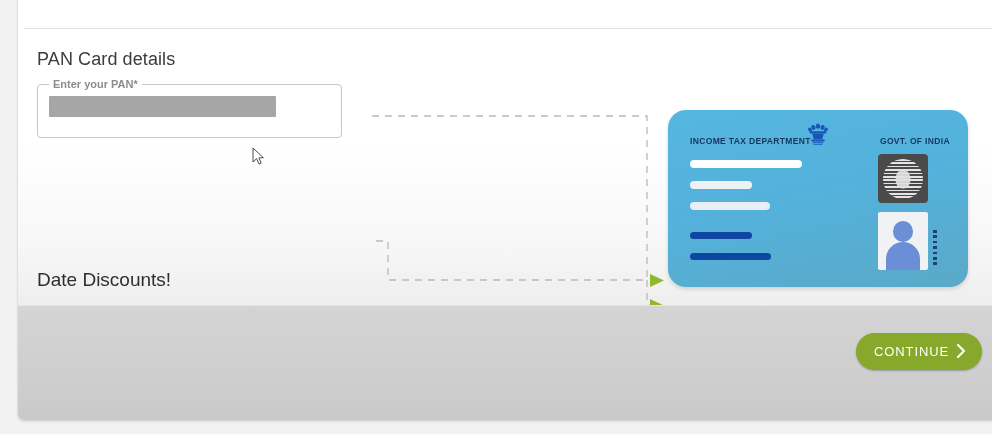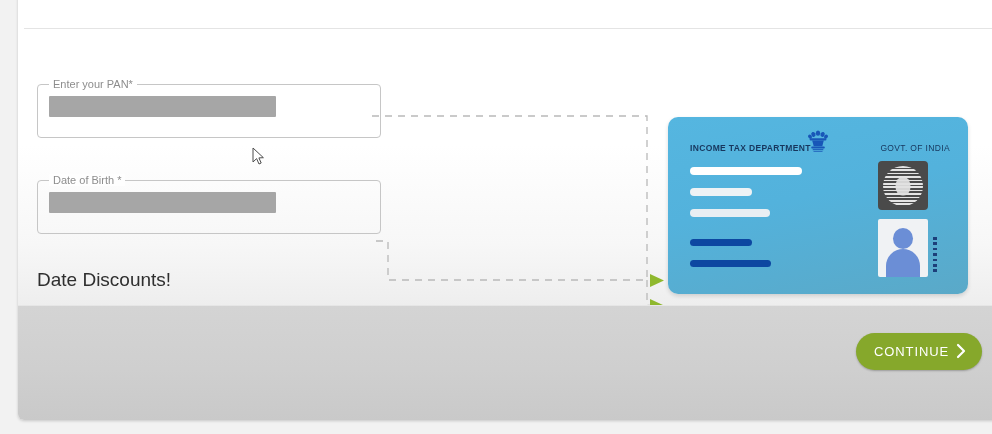--- a/index.html
+++ b/index.html
@@ -55,26 +55,27 @@
     font-size: 18px;
     font-weight: 400;
     color: #3b3b3b;
     letter-spacing: .1px;
   }
 
   
   .field {
     position: absolute;
     left: 19px;
-    width: 344px;
+    width: 305px;
     height: 54px;
     border: 1px solid #c6c6c6;
     border-radius: 4px;
     box-sizing: border-box;
     background: transparent;
+    font-weight: bold;
   }
   .field.pan { top: 55px; }
   .field.dob { top: 151px; }
 
   .field-label {
     position: absolute;
     top: -7px;
     left: 11px;
     padding: 0 4px;
     background: #ffffff;
@@ -111,24 +112,24 @@
     top: 30px;
     width: 330px;
     height: 250px;
     pointer-events: none;
   }
 
   
   .pan-card {
     position: absolute;
     left: 650px;
-    top: 88px;
+    top: 81px;
     width: 300px;
     height: 177px;
-    border-radius: 10px;
+    border-radius: 18px;
     background: linear-gradient(168deg, #55b6e0 0%, #53b2dc 45%, #5aa9c8 100%);
     box-shadow: 0 2px 4px rgba(0,0,0,0.14);
     overflow: hidden;
   }
   .pan-head {
     position: absolute;
     top: 26px;
     left: 0;
     right: 0;
     height: 14px;
@@ -140,21 +141,21 @@
     font-size: 8.5px;
     font-weight: bold;
     color: #17365d;
     letter-spacing: .35px;
   }
   .pan-govt {
     position: absolute;
     right: 18px;
     top: 0;
     font-size: 8.5px;
-    font-weight: normal;
+    font-weight: bold;
     color: #17365d;
     letter-spacing: .35px;
   }
   .emblem {
     position: absolute;
     left: 50%;
     top: -16px;
     transform: translateX(-50%);
     width: 22px;
     height: 30px;
@@ -300,30 +301,27 @@
 </style>
 </head>
 <body>
 
 <div class="panel">
 
   <div class="top-divider"></div>
 
   <div class="panel-body">
 
+    <div class="section-title">PAN Card details</div>
 
     <div class="field pan">
       <span class="field-label">Enter your PAN*</span>
       <span class="field-value"></span>
     </div>
 
-    <div class="field dob">
-      <span class="field-label">Date of Birth *</span>
-      <span class="field-value"></span>
-    </div>
 
     <div class="avail-text">Date Discounts!</div>
 
     <svg class="connector" viewBox="0 0 330 250">
       <g fill="none" stroke="#b9b9b9" stroke-width="1.3" stroke-dasharray="7 6">
         <path d="M14 57 L289 57 L289 221"></path>
         <path d="M18 182 L30 182 L30 221 L289 221"></path>
       </g>
       <polygon points="292,215 306,221.5 292,228" fill="#8fb82e"></polygon>
       <polygon points="292,240 306,246.5 292,253" fill="#8fb82e"></polygon>

